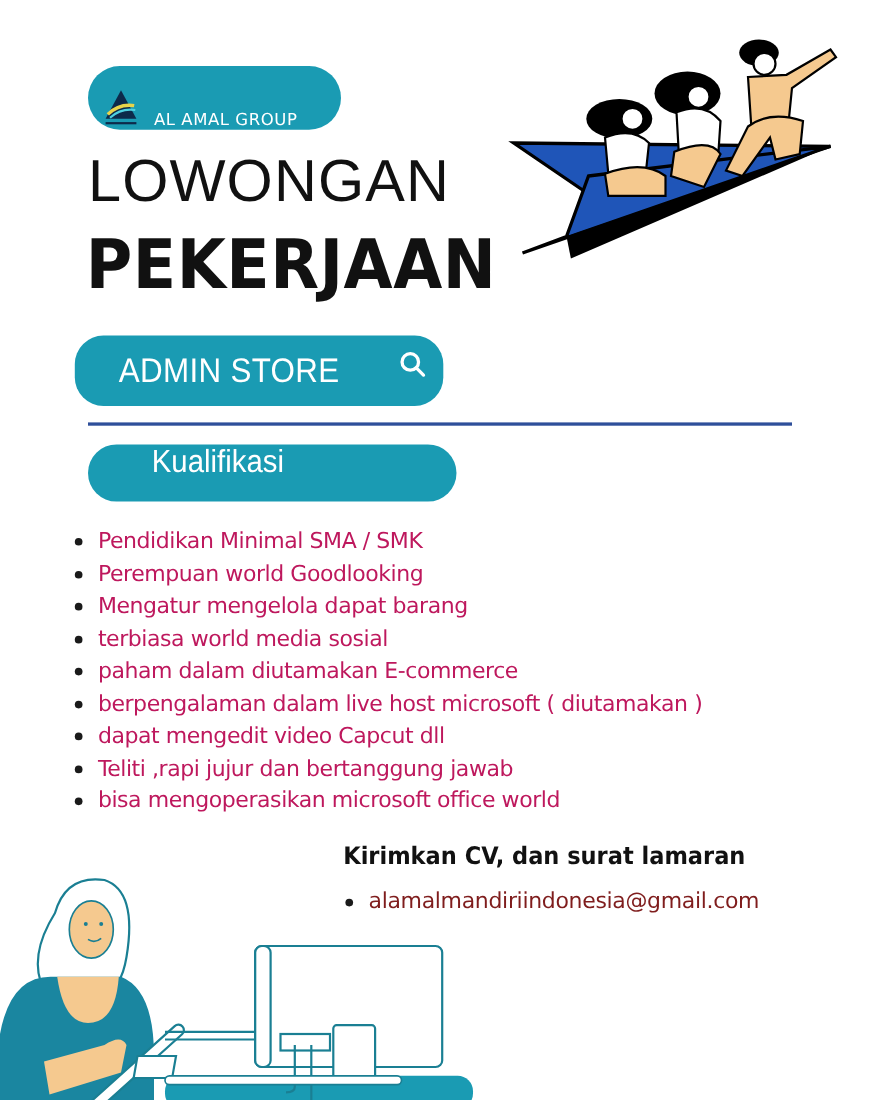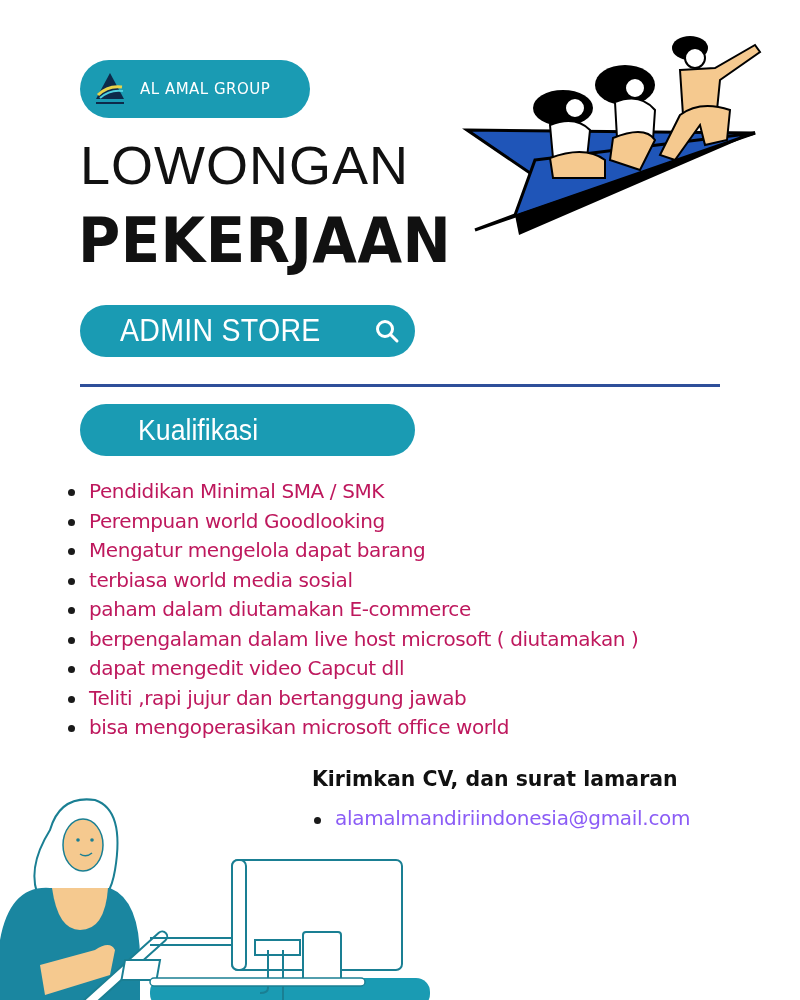--- a/index.html
+++ b/index.html
@@ -8,21 +8,21 @@
       background: #ffffff; position: relative;
       font-family: "Liberation Sans", sans-serif;
       color: #111;
     }
     .abs { position: absolute; }
 
     
     .brand-pill {
       left: 80px; top: 60px; width: 230px; height: 58px;
       background: #1a9bb3; border-radius: 29px;
-      display: flex; align-items: center;
+      display: flex; align-items: flex-end;
     }
     .brand-logo { width: 40px; height: 40px; margin-left: 10px; }
     .brand-name {
       color: #fff; font-size: 15px; letter-spacing: 0.5px;
       margin-left: 10px; font-family: "DejaVu Sans", sans-serif;
     }
 
     
     .headline-1 {
       left: 80px; top: 138px; font-size: 54px; font-weight: 400;
@@ -34,39 +34,39 @@
       letter-spacing: 0.5px; line-height: 1;
       font-family: "DejaVu Sans", sans-serif;
       transform: scaleX(0.93); transform-origin: left;
     }
 
     
     .hero-illustration { left: 455px; top: 30px; width: 330px; height: 230px; }
 
     
     .job-pill {
-      left: 80px; top: 305px; width: 335px; height: 52px;
+      left: 68px; top: 305px; width: 335px; height: 64px;
       background: #1a9bb3; border-radius: 26px;
       display: flex; align-items: center;
     }
     .job-title {
       color: #fff; font-size: 31px; margin-left: 40px;
       font-family: "Liberation Sans", sans-serif; letter-spacing: 0.3px;
       transform: scaleX(0.92); transform-origin: left;
     }
     .search-icon { position: absolute; right: 14px; top: 12px; width: 28px; height: 28px; }
 
     .divider {
       left: 80px; top: 384px; width: 640px; height: 3px; background: #2e4f9a;
     }
 
     .section-pill {
       left: 80px; top: 404px; width: 335px; height: 52px;
       background: #1a9bb3; border-radius: 26px;
-      display: flex; align-items: center;
+      display: flex; 
     }
     .section-title {
       color: #fff; font-size: 29px; margin-left: 58px;
       font-family: "Liberation Sans", sans-serif;
       transform: scaleX(0.92); transform-origin: left;
     }
 
     
     .qual-list {
       left: 66px; top: 477px; margin: 0; padding: 0; list-style: none;
@@ -82,21 +82,21 @@
       border-radius: 50%; background: #1a1a1a;
     }
 
     
     .contact-heading {
       left: 312px; top: 766px; font-size: 22px; font-weight: 900;
       font-family: "DejaVu Sans", sans-serif; color: #111;
       transform: scaleX(0.93); transform-origin: left; white-space: nowrap;
     }
     .contact-item {
-      left: 312px; top: 806px; font-size: 20px; color: #8b5cf6;
+      left: 312px; top: 806px; font-size: 20px; color: #7f1d1d;
       font-family: "DejaVu Sans", sans-serif; letter-spacing: -0.3px;
       padding-left: 23px; white-space: nowrap;
     }
     .contact-item .bullet {
       position: absolute; left: 2px; top: 11px; width: 7px; height: 7px;
       border-radius: 50%; background: #1a1a1a;
     }
 
     .desk-illustration { left: 0; top: 790px; width: 440px; height: 210px; }
   </style>

